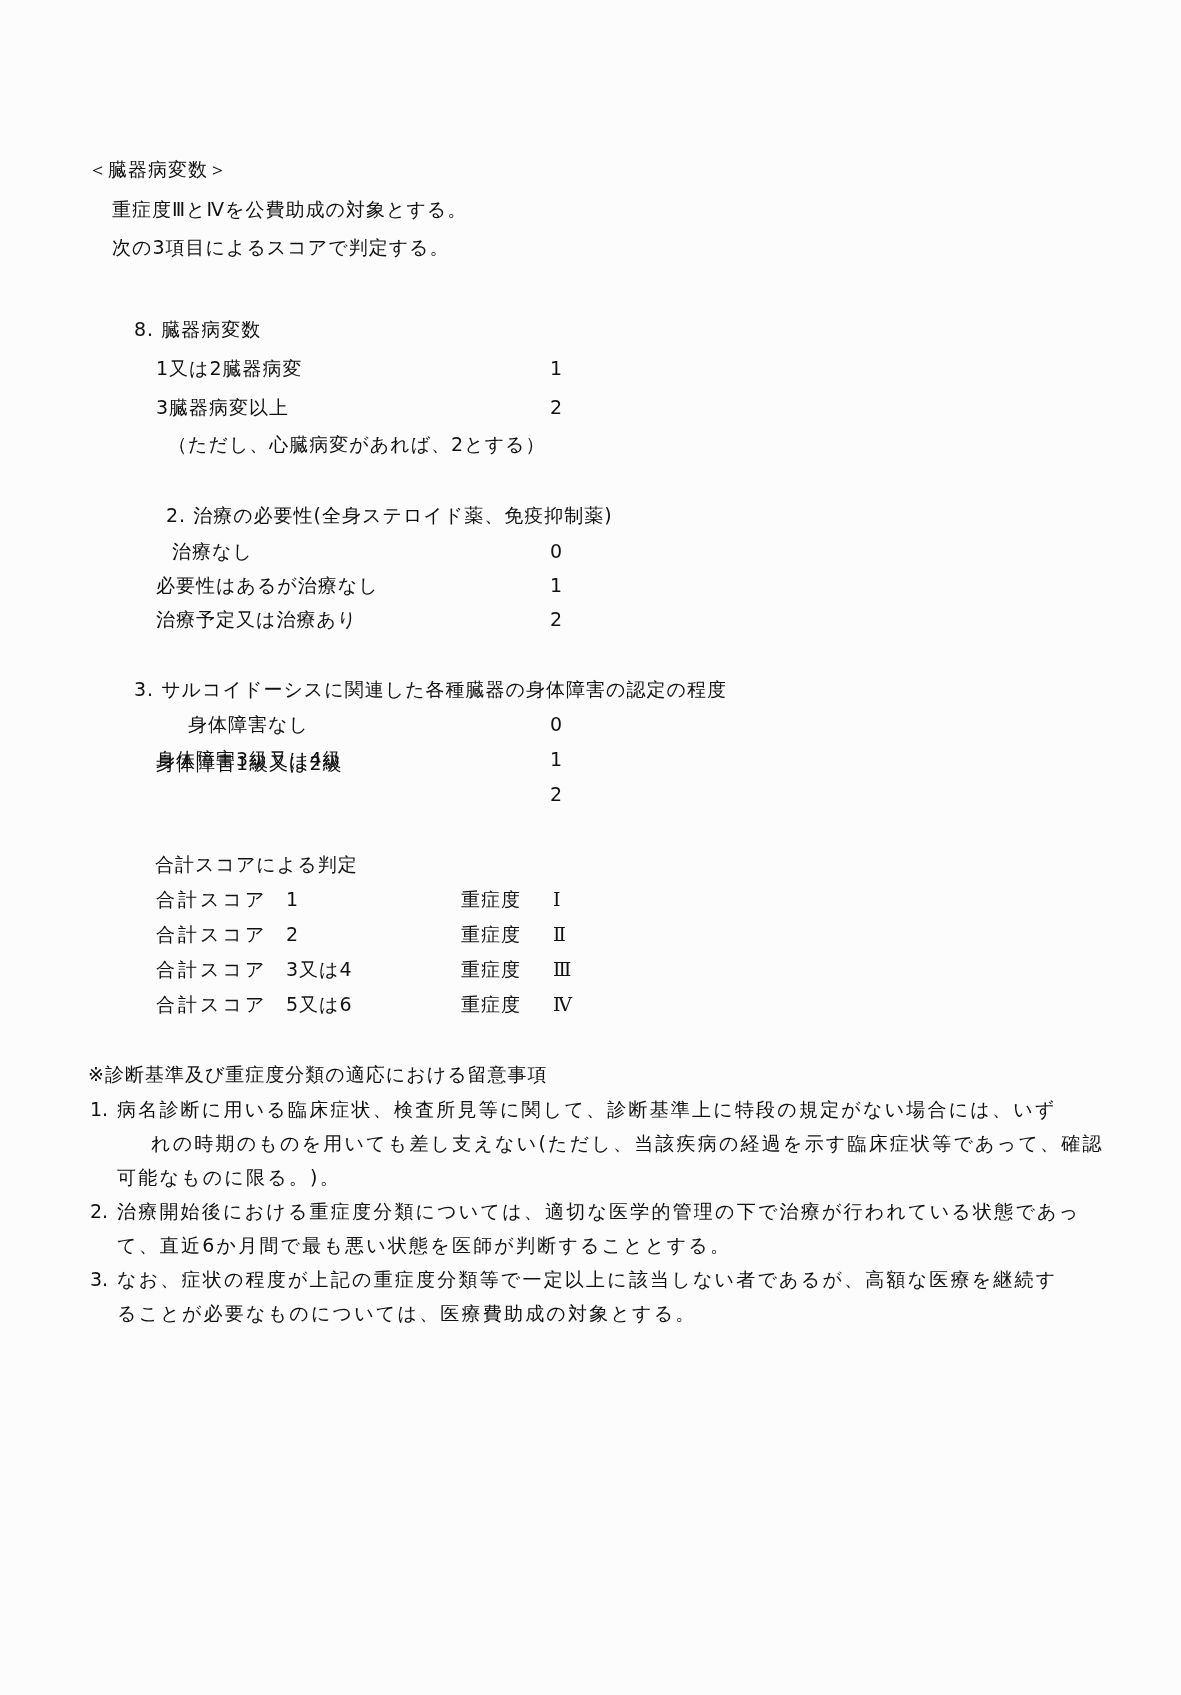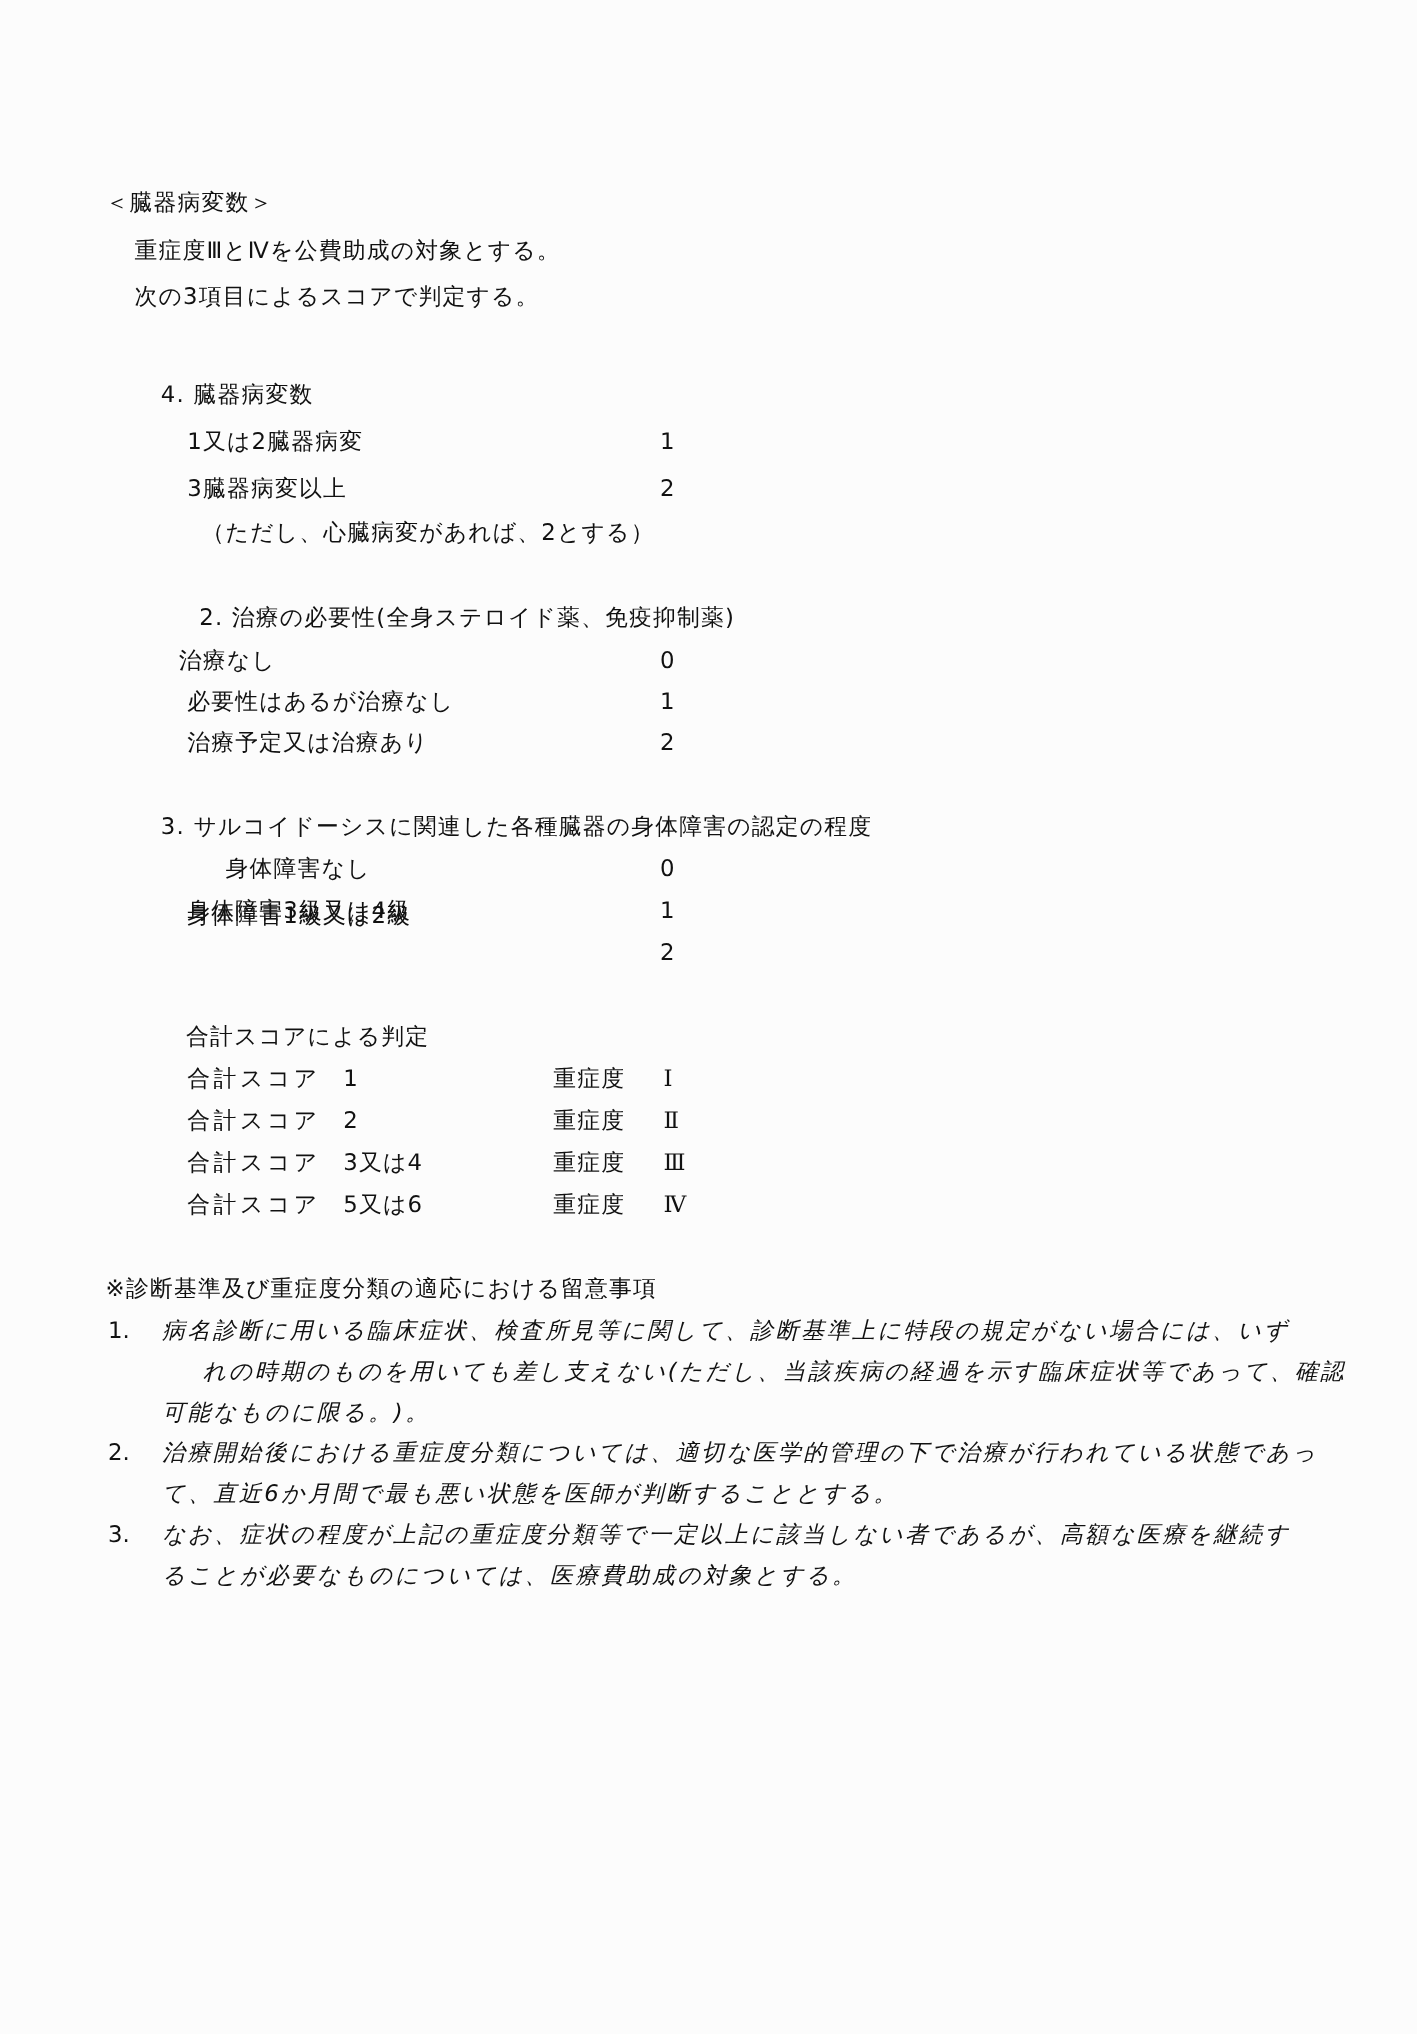--- a/index.html
+++ b/index.html
@@ -40,44 +40,43 @@
       font-family: "DejaVu Serif", "Liberation Serif", serif;
     }
     .note-num {
       position: absolute;
       white-space: nowrap;
       left: 90px;
     }
     .note-text {
       position: absolute;
       white-space: nowrap;
-      left: 135px;
+      left: 117px;
       letter-spacing: 2.2px;
-      font-style: italic;
     }
   </style>
 </head>
 <body>
 
 <div class="line" style="left:88px; top:160px;">＜臓器病変数＞</div>
 <div class="line" style="left:112px; top:200px;">重症度ⅢとⅣを公費助成の対象とする。</div>
 <div class="line" style="left:112px; top:238px;">次の3項目によるスコアで判定する。</div>
 
 <div>
-  <div class="line" style="left:134px; top:320px;">4. 臓器病変数</div>
+  <div class="line" style="left:134px; top:320px;">8. 臓器病変数</div>
   <div class="line" style="left:156px; top:359px;">1又は2臓器病変</div>
   <div class="score" style="top:359px;">1</div>
   <div class="line" style="left:156px; top:398px;">3臓器病変以上</div>
   <div class="score" style="top:398px;">2</div>
   <div class="line" style="left:168px; top:435px;">（ただし、心臓病変があれば、2とする）</div>
 </div>
 
 <div>
   <div class="line" style="left:134px; top:506px;margin-left:32px;">2. 治療の必要性(全身ステロイド薬、免疫抑制薬)</div>
-  <div class="line" style="left:149px; top:542px;">治療なし</div>
+  <div class="line" style="left:172px; top:542px;">治療なし</div>
   <div class="score" style="top:542px;">0</div>
   <div class="line" style="left:156px; top:576px;text-align:right;">必要性はあるが治療なし</div>
   <div class="score" style="top:576px;">1</div>
   <div class="line" style="left:156px; top:610px;">治療予定又は治療あり</div>
   <div class="score" style="top:610px;">2</div>
 </div>
 
 <div>
   <div class="line" style="left:134px; top:680px;">3. サルコイドーシスに関連した各種臓器の身体障害の認定の程度</div>
   <div class="line" style="left:156px; top:715px;margin-left:32px;">身体障害なし</div>

